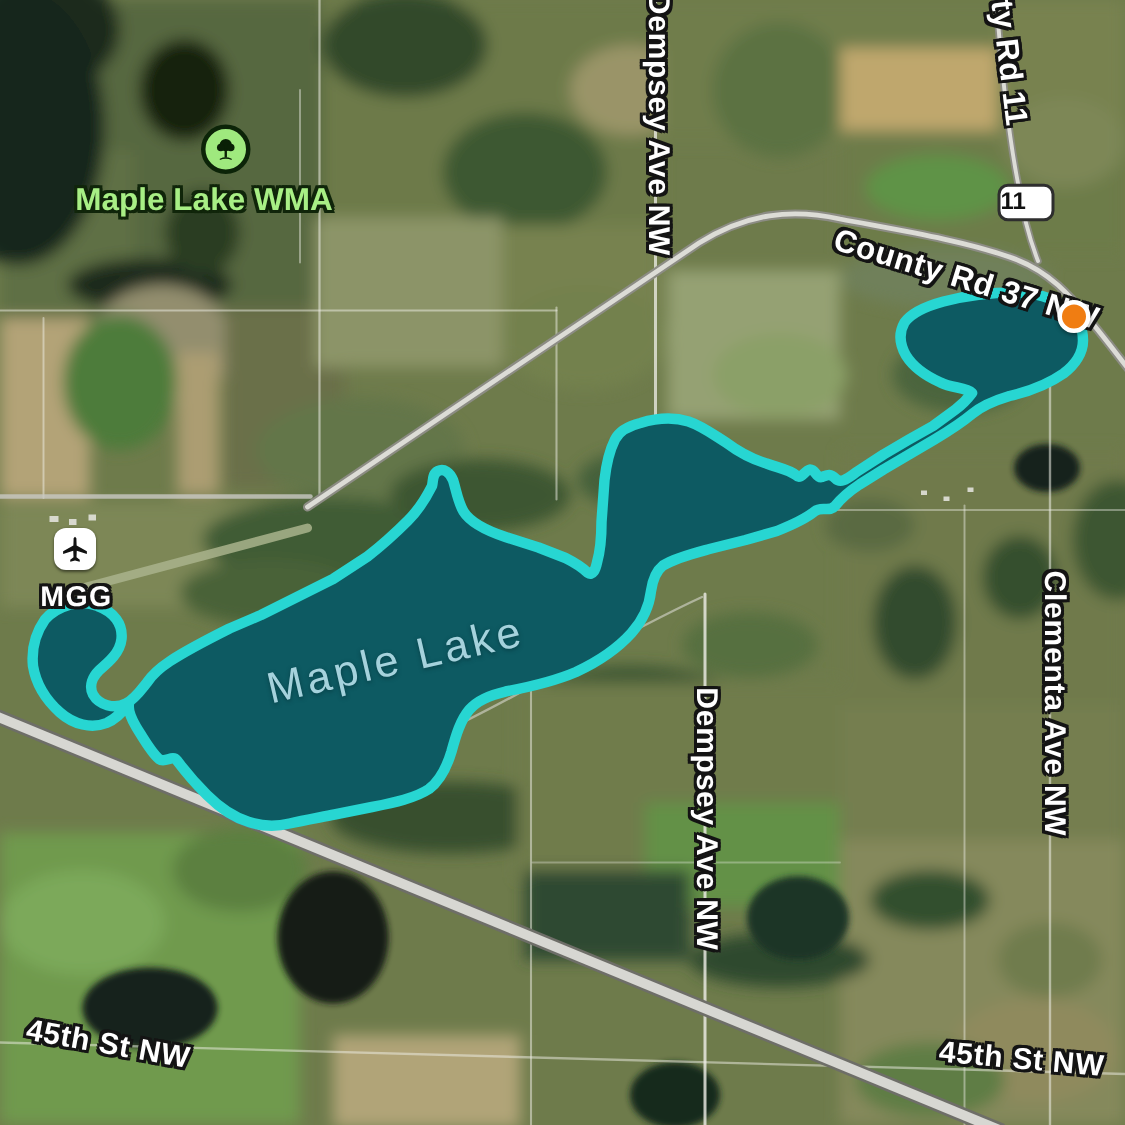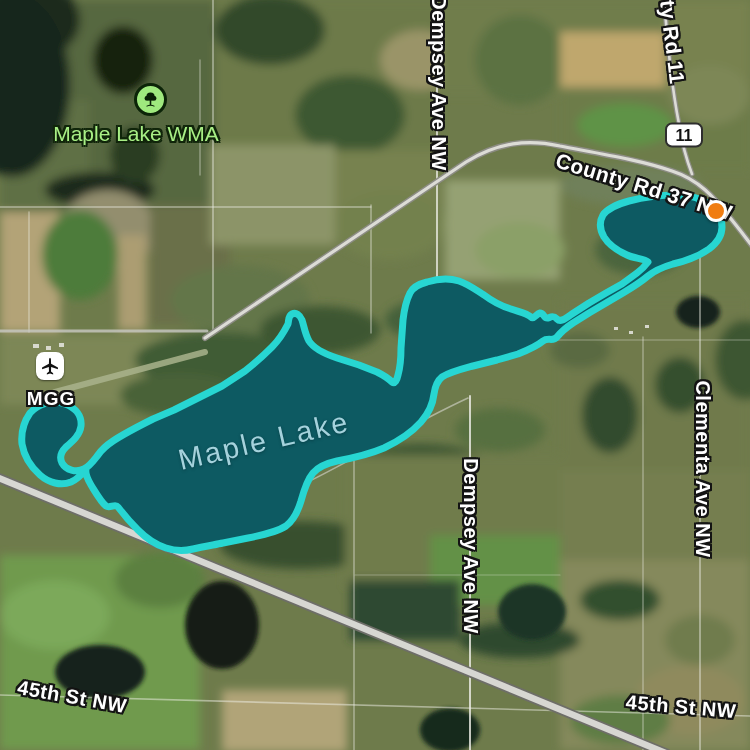--- a/index.html
+++ b/index.html
@@ -5,29 +5,29 @@
   html,body{margin:0;padding:0;background:#000;}
   #stage{position:relative;width:750px;height:750px;overflow:hidden;
          font-family:"Liberation Sans",sans-serif;background:#6e7b4b;}
   #terrain{position:absolute;left:0;top:0;}
   .lbl{position:absolute;white-space:nowrap;transform:translate(-50%,-50%);}
   .road-label{font-weight:bold;color:#fff;font-size:20px;letter-spacing:.5px;
     text-shadow:-2px -2px 0 #141414,0 -2px 0 #141414,2px -2px 0 #141414,
       -2px 0 0 #141414,2px 0 0 #141414,-2px 2px 0 #141414,0 2px 0 #141414,2px 2px 0 #141414;}
   .lake-label{color:#a5d2dc;font-size:29px;letter-spacing:2.5px;font-weight:normal;
     text-shadow:0 1px 3px rgba(4,40,48,.55);}
-  .wma-label{font-weight:normal;color:#a8ef85;font-size:21px;
+  .wma-label{font-weight:bold;color:#a8ef85;font-size:21px;
     text-shadow:-2px -2px 0 #10250a,0 -2px 0 #10250a,2px -2px 0 #10250a,
       -2px 0 0 #10250a,2px 0 0 #10250a,-2px 2px 0 #10250a,0 2px 0 #10250a,2px 2px 0 #10250a;}
   .mgg-label{font-weight:bold;color:#fff;font-size:19px;letter-spacing:1px;
     text-shadow:-2px -2px 0 #141414,0 -2px 0 #141414,2px -2px 0 #141414,
       -2px 0 0 #141414,2px 0 0 #141414,-2px 2px 0 #141414,0 2px 0 #141414,2px 2px 0 #141414;}
   .shield{position:absolute;left:684px;top:135px;transform:translate(-50%,-50%);
     width:38px;height:25px;background:#fff;border:2px solid #2e2e2e;border-radius:7px;
-    display:flex;align-items:center;justify-content:center;
+    display:flex;align-items:center;justify-content:flex-start;
     font-weight:bold;font-size:16px;color:#111;box-sizing:border-box;}
   .poi-circle{position:absolute;left:134px;top:83px;width:33px;height:33px;border-radius:50%;
     background:#9fe97e;border:3px solid #0c2408;box-sizing:border-box;
     display:flex;align-items:center;justify-content:center;}
   .airport-icon{position:absolute;left:36px;top:352px;width:28px;height:28px;background:#fff;
     border-radius:8px;display:flex;align-items:center;justify-content:center;
     box-shadow:0 1px 2px rgba(0,0,0,.5);}
   .marker-dot{position:absolute;left:705px;top:200px;width:16px;height:16px;border-radius:50%;
     background:#f07d12;border:3px solid #fff;box-shadow:0 1px 3px rgba(0,0,0,.45);}
 </style>

